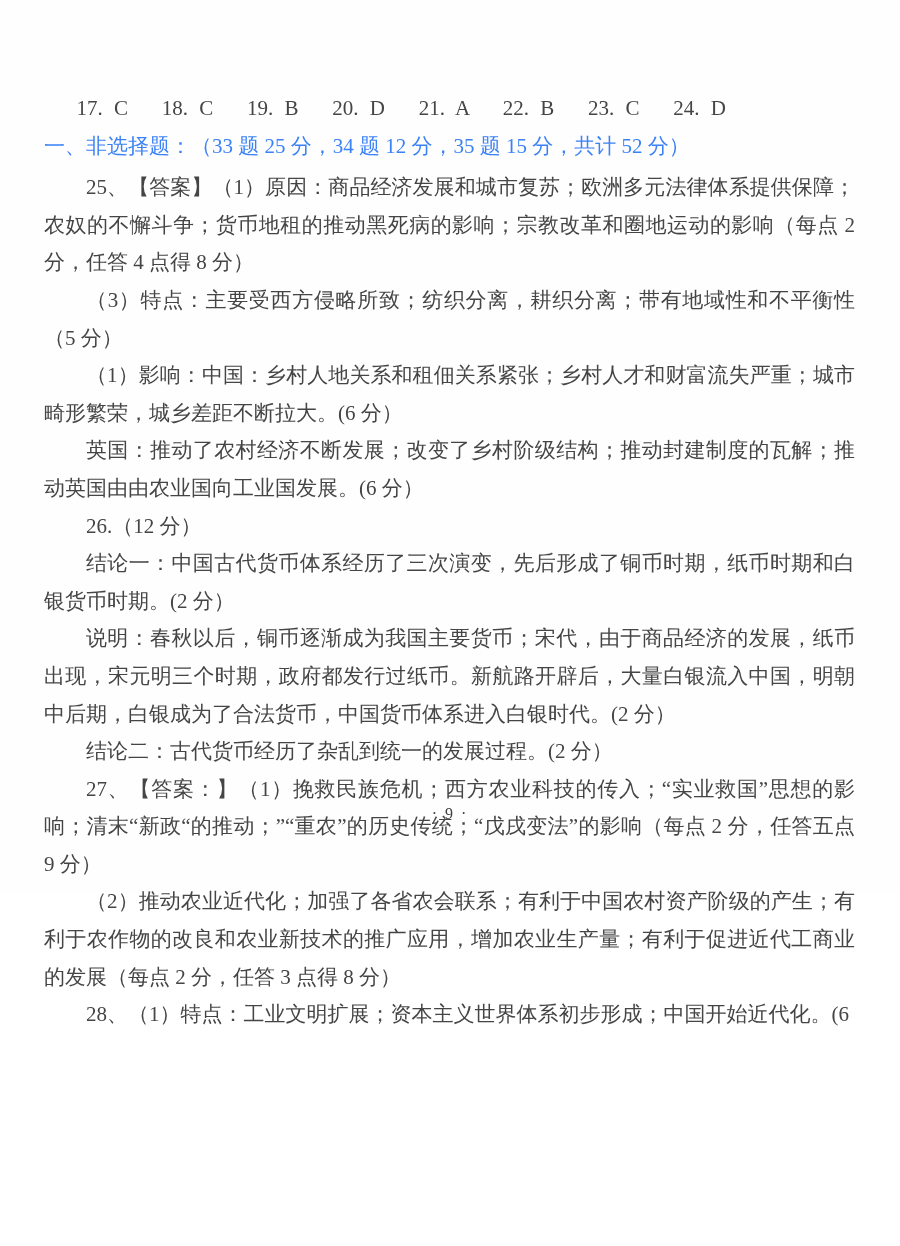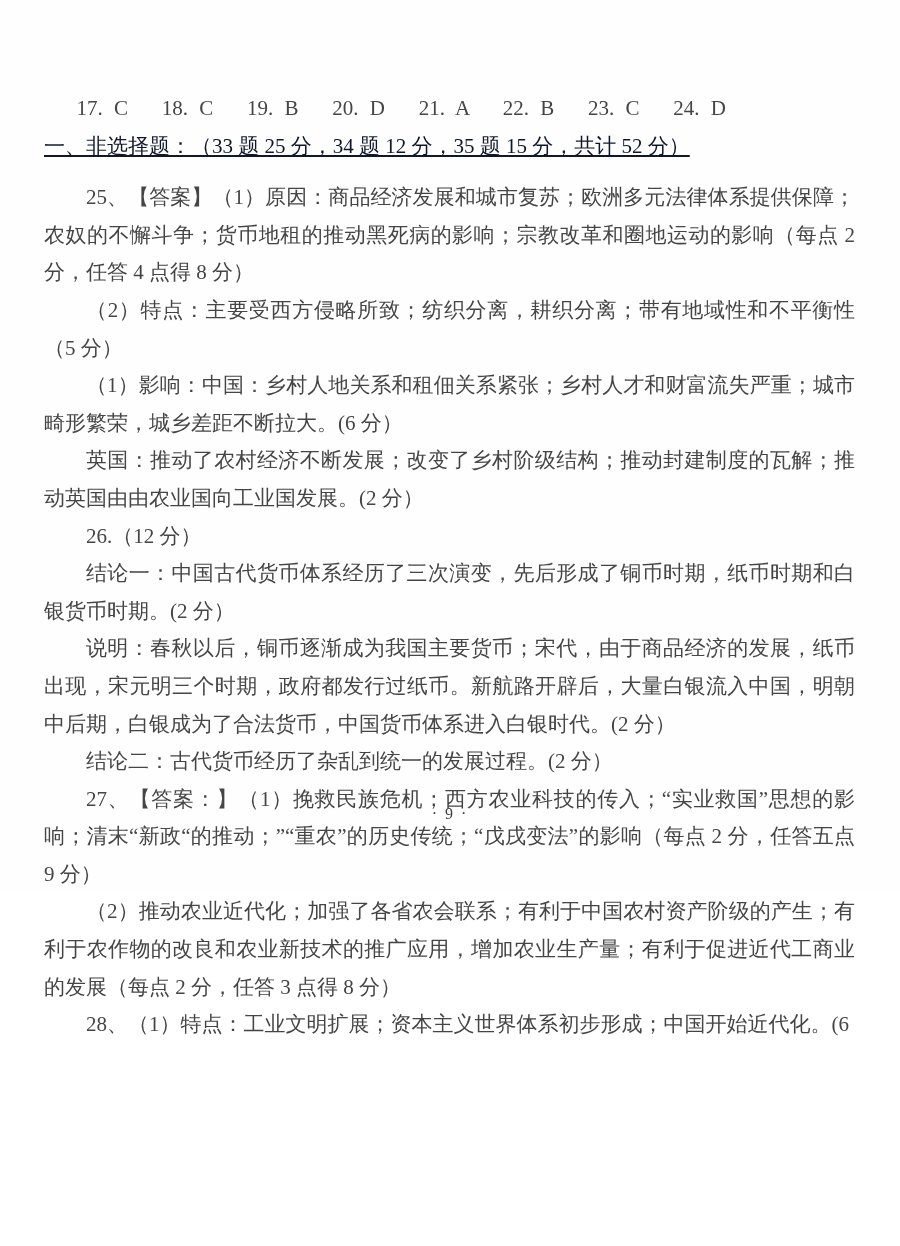--- a/index.html
+++ b/index.html
@@ -30,28 +30,27 @@
     margin: 0;
   }
   .answers-line {
     text-indent: 1.55em;
     white-space: pre-wrap;
     word-spacing: 6px;
     text-align: left;
   }
   .section-heading {
     text-indent: 0;
-    color: #0f172a;
-    text-decoration: underline;
+    color: #3b82f6;
   }
   .para {
     text-indent: 2em;
   }
   .para.first {
-    margin-top: 14px;
+    margin-top: 4px;
   }
   .page-number {
     position: absolute;
     left: 0;
     right: 0;
     bottom: 68px;
     text-align: center;
     font-size: 16px;
     line-height: 20px;
     color: #3f3f3f;
@@ -59,23 +58,23 @@
   }
 </style>
 </head>
 <body>
 
 <div class="page">
   <div class="content">
     <p class="answers-line">17. C   18. C   19. B   20. D   21. A   22. B   23. C   24. D</p>
     <p class="section-heading">一、非选择题：（33 题 25 分，34 题 12 分，35 题 15 分，共计 52 分）</p>
     <p class="para first">25、【答案】（1）原因：商品经济发展和城市复苏；欧洲多元法律体系提供保障；农奴的不懈斗争；货币地租的推动黑死病的影响；宗教改革和圈地运动的影响（每点 2 分，任答 4 点得 8 分）</p>
-    <p class="para">（2）特点：主要受西方侵略所致；纺织分离，耕织分离；带有地域性和不平衡性（5 分）</p>
+    <p class="para">（3）特点：主要受西方侵略所致；纺织分离，耕织分离；带有地域性和不平衡性（5 分）</p>
     <p class="para">（1）影响：中国：乡村人地关系和租佃关系紧张；乡村人才和财富流失严重；城市畸形繁荣，城乡差距不断拉大。(6 分）</p>
-    <p class="para">英国：推动了农村经济不断发展；改变了乡村阶级结构；推动封建制度的瓦解；推动英国由由农业国向工业国发展。(2 分）</p>
+    <p class="para">英国：推动了农村经济不断发展；改变了乡村阶级结构；推动封建制度的瓦解；推动英国由由农业国向工业国发展。(6 分）</p>
     <p class="para">26.（12 分）</p>
     <p class="para">结论一：中国古代货币体系经历了三次演变，先后形成了铜币时期，纸币时期和白银货币时期。(2 分）</p>
     <p class="para">说明：春秋以后，铜币逐渐成为我国主要货币；宋代，由于商品经济的发展，纸币出现，宋元明三个时期，政府都发行过纸币。新航路开辟后，大量白银流入中国，明朝中后期，白银成为了合法货币，中国货币体系进入白银时代。(2 分）</p>
     <p class="para">结论二：古代货币经历了杂乱到统一的发展过程。(2 分）</p>
     <p class="para">27、【答案：】（1）挽救民族危机；西方农业科技的传入；“实业救国”思想的影响；清末“新政“的推动；”“重农”的历史传统；“戊戌变法”的影响（每点 2 分，任答五点 9 分）</p>
     <p class="para">（2）推动农业近代化；加强了各省农会联系；有利于中国农村资产阶级的产生；有利于农作物的改良和农业新技术的推广应用，增加农业生产量；有利于促进近代工商业的发展（每点 2 分，任答 3 点得 8 分）</p>
     <p class="para">28、（1）特点：工业文明扩展；资本主义世界体系初步形成；中国开始近代化。(6</p>
   </div>
   <div class="page-number">· 9 ·</div>
 </div>

